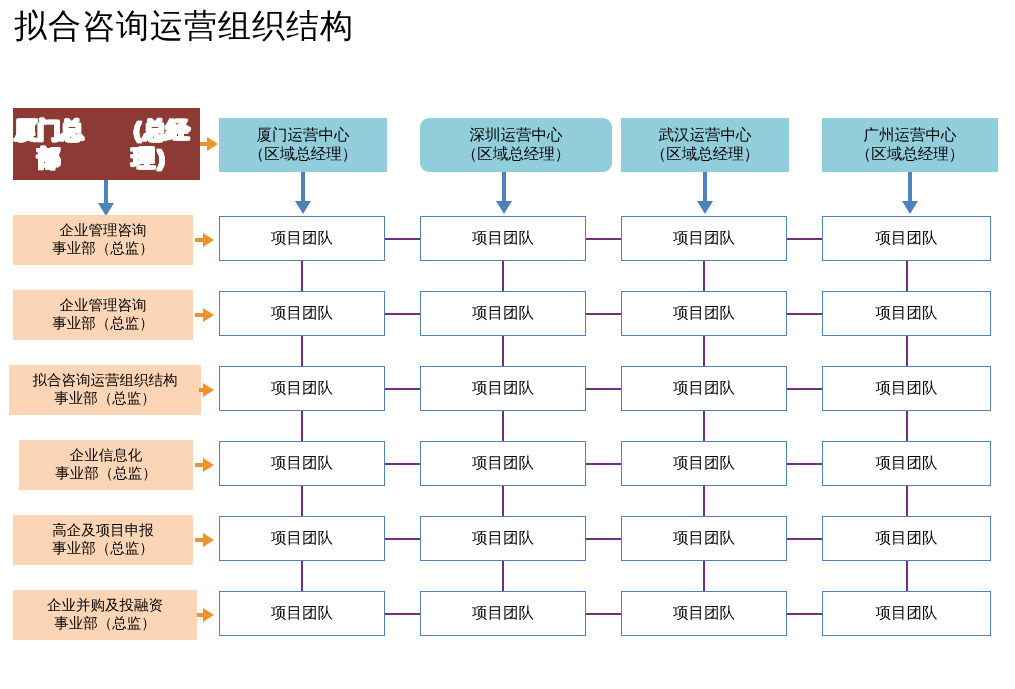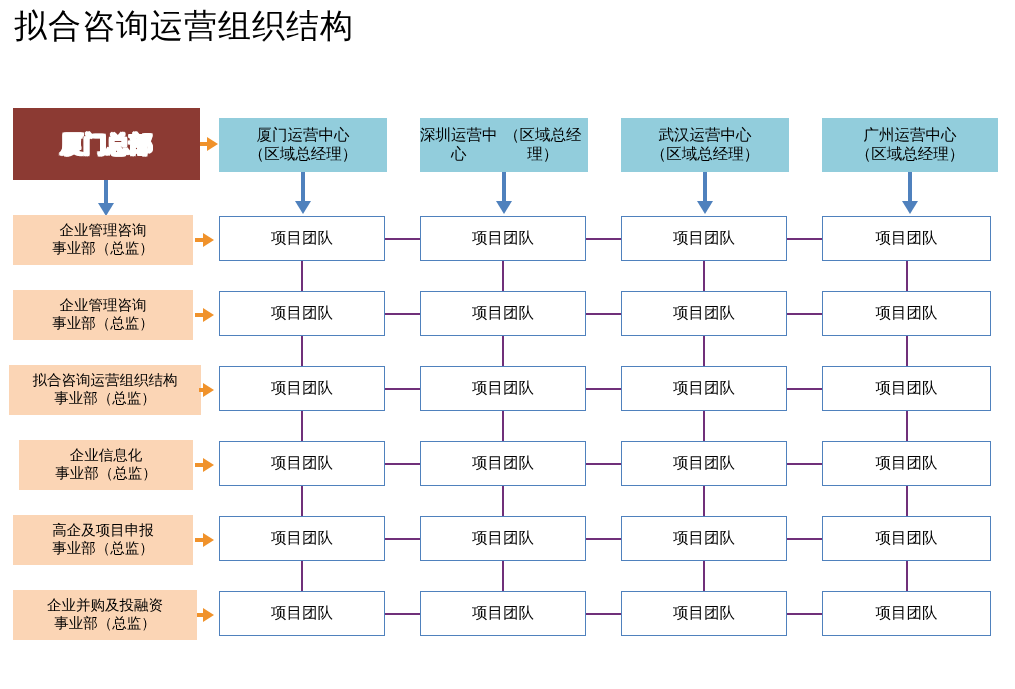--- a/index.html
+++ b/index.html
@@ -60,33 +60,34 @@
 </style>
 </head>
 <body>
 
 <div id="chart">
 
   <div class="title">拟合咨询运营组织结构</div>
 
   <div class="box hq" style="left:13px;top:108px;width:187px;height:72px;flex-direction:row;gap:25px;">
     <span>厦门总部</span>
+    <span>（总经理）</span>
   </div>
 
   <div class="vline" style="left:104px;top:180px;height:26px;"></div>
   <div class="arrow-down" style="left:97.5px;top:203px;"></div>
 
   <div class="oline" style="left:200px;top:142px;width:12px;"></div>
   <div class="arrow-right" style="left:207px;top:137px;"></div>
 
   <div class="box center-hd" style="left:219px;top:118px;width:168px;height:54px;flex-direction:column;">
     <span>厦门运营中心</span>
     <span>（区域总经理）</span>
   </div>
-  <div class="box center-hd" style="left:420px;top:118px;width:168px;height:54px;flex-direction:row;">
+  <div class="box center-hd" style="left:420px;top:118px;width:192px;height:54px;flex-direction:column;border-radius:9px;">
     <span>深圳运营中心</span>
     <span>（区域总经理）</span>
   </div>
   <div class="box center-hd" style="left:621px;top:118px;width:168px;height:54px;flex-direction:column;">
     <span>武汉运营中心</span>
     <span>（区域总经理）</span>
   </div>
   <div class="box center-hd" style="left:822px;top:118px;width:176px;height:54px;flex-direction:column;">
     <span>广州运营中心</span>
     <span>（区域总经理）</span>

